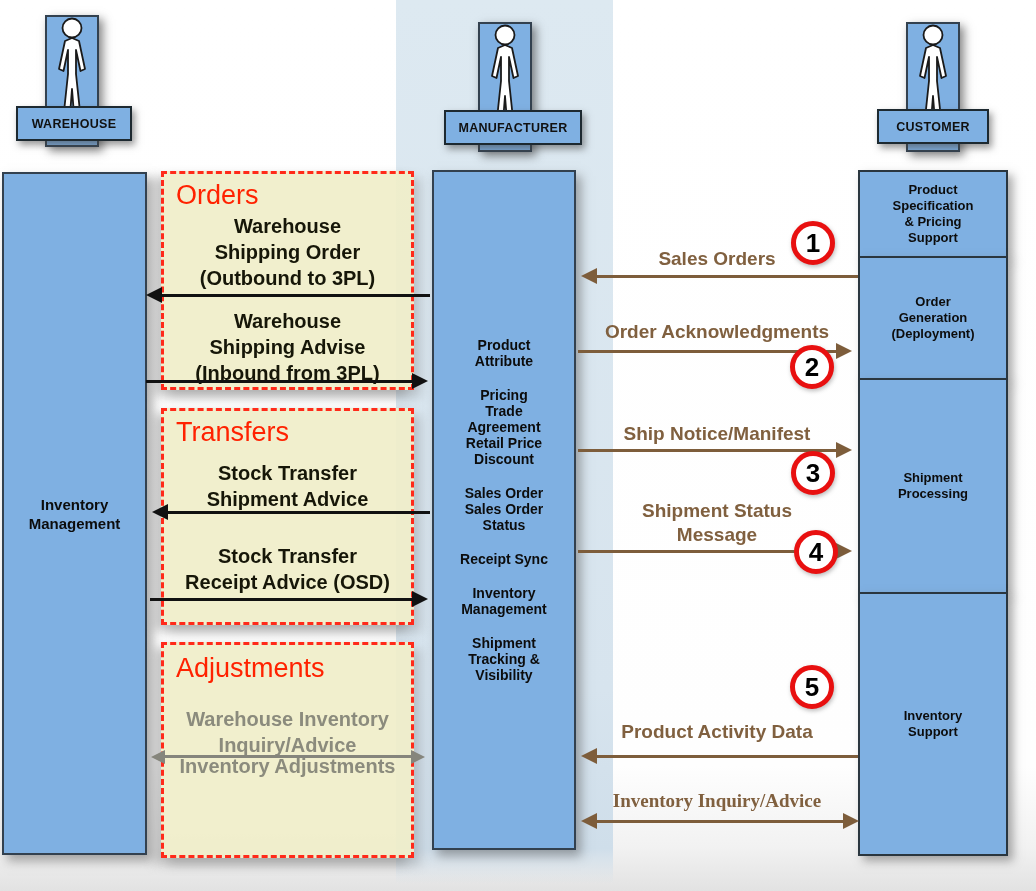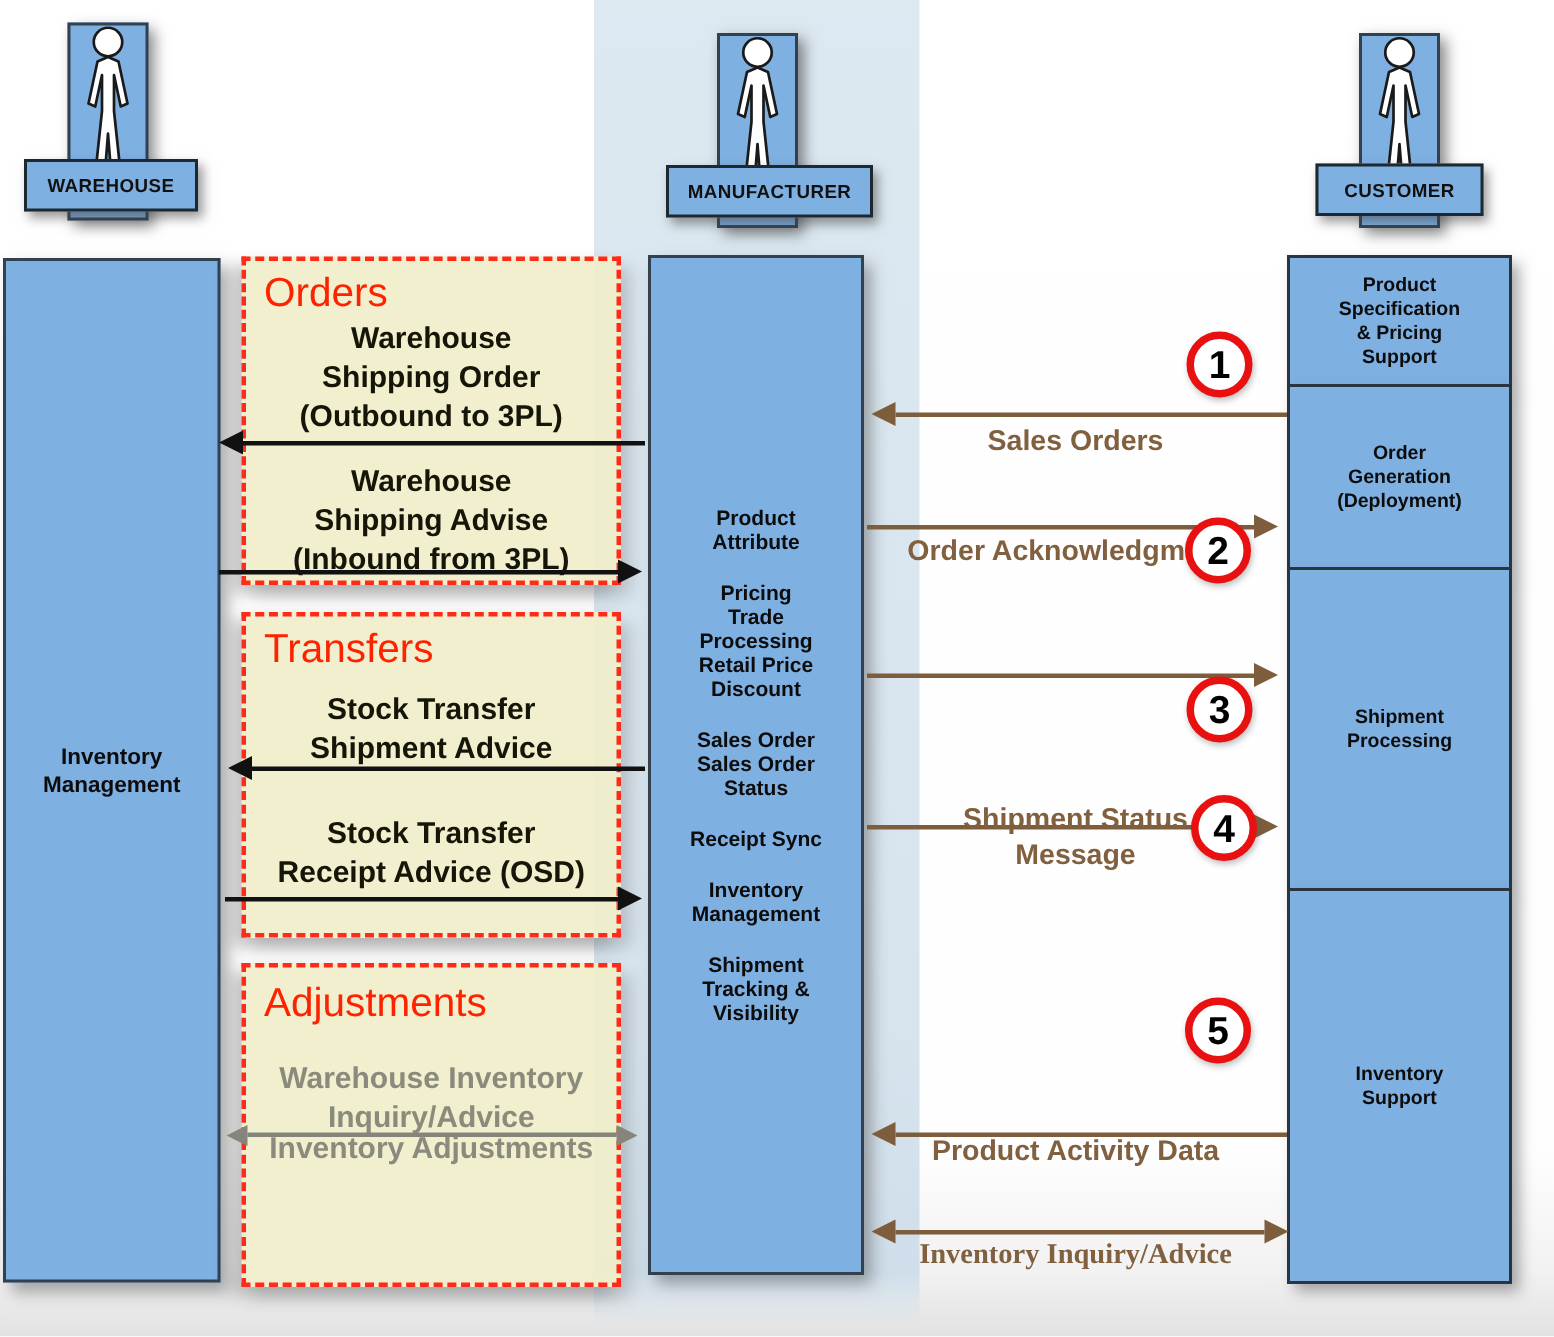--- a/index.html
+++ b/index.html
@@ -50,21 +50,21 @@
     border-top:8px solid transparent;border-bottom:8px solid transparent;border-right:16px solid #111;}
   .arr.hr::after{content:"";position:absolute;right:-16px;top:-10px;width:0;height:0;
     border-top:8px solid transparent;border-bottom:8px solid transparent;border-left:16px solid #111;}
   .arr.brown.hl::before{border-right-color:#7d5d3b;}
   .arr.brown.hr::after{border-left-color:#7d5d3b;}
   .arr.gray.hl::before{border-right-color:#85857c;border-top-width:7px;border-bottom-width:7px;left:-14px;top:-8.5px;border-right-width:14px;}
   .arr.gray.hr::after{border-left-color:#85857c;border-top-width:7px;border-bottom-width:7px;right:-14px;top:-8.5px;border-left-width:14px;}
 
   
   .flow-label{position:absolute;left:582px;width:270px;text-align:center;font-weight:700;
-    font-size:19px;line-height:24px;color:#80603f;z-index:3;margin-top:36px;}
+    font-size:19px;line-height:24px;color:#80603f;z-index:3;}
 
   
   .step{position:absolute;width:44px;height:44px;border-radius:50%;background:#fff;border:5px solid #e81010;
     box-sizing:border-box;display:flex;align-items:center;justify-content:center;
     font-weight:700;font-size:26px;color:#000;z-index:5;box-shadow:1px 2px 4px rgba(90,90,90,.4);}
 </style>
 </head>
 <body>
 
 <div class="canvas">
@@ -104,21 +104,21 @@
   <div class="col wh-col">
     <div class="pre">Inventory
 Management</div>
   </div>
 
   <div class="col mf-col">
     <div class="cap-item pre">Product
 Attribute</div>
     <div class="cap-item pre">Pricing
 Trade
-Processing
+Agreement
 Retail Price
 Discount</div>
     <div class="cap-item pre">Sales Order
 Sales Order
 Status</div>
     <div class="cap-item pre">Receipt Sync</div>
     <div class="cap-item pre">Inventory
 Management</div>
     <div class="cap-item pre">Shipment
 Tracking &amp;
@@ -175,20 +175,21 @@
 
   <div class="arr brown hl" style="left:597px;top:275px;width:261px;"></div>
   <div class="arr brown hr" style="left:578px;top:350px;width:258px;"></div>
   <div class="arr brown hr" style="left:578px;top:449px;width:258px;"></div>
   <div class="arr brown hr" style="left:578px;top:550px;width:258px;"></div>
   <div class="arr brown hl" style="left:597px;top:755px;width:261px;"></div>
   <div class="arr brown hl hr" style="left:597px;top:820px;width:246px;"></div>
 
   <div class="flow-label" style="top:247px;">Sales Orders</div>
   <div class="flow-label" style="top:320px;">Order Acknowledgments</div>
+  <div class="flow-label" style="top:422px;">Ship Notice/Manifest</div>
   <div class="flow-label pre" style="top:499px;">Shipment Status
 Message</div>
   <div class="flow-label" style="top:720px;">Product Activity Data</div>
   <div class="flow-label" style="top:789px;font-family:Liberation Serif, serif;">Inventory Inquiry/Advice</div>
 
   <div class="step" style="left:791px;top:221px;">1</div>
   <div class="step" style="left:790px;top:345px;">2</div>
   <div class="step" style="left:791px;top:451px;">3</div>
   <div class="step" style="left:794px;top:530px;">4</div>
   <div class="step" style="left:790px;top:665px;">5</div>

